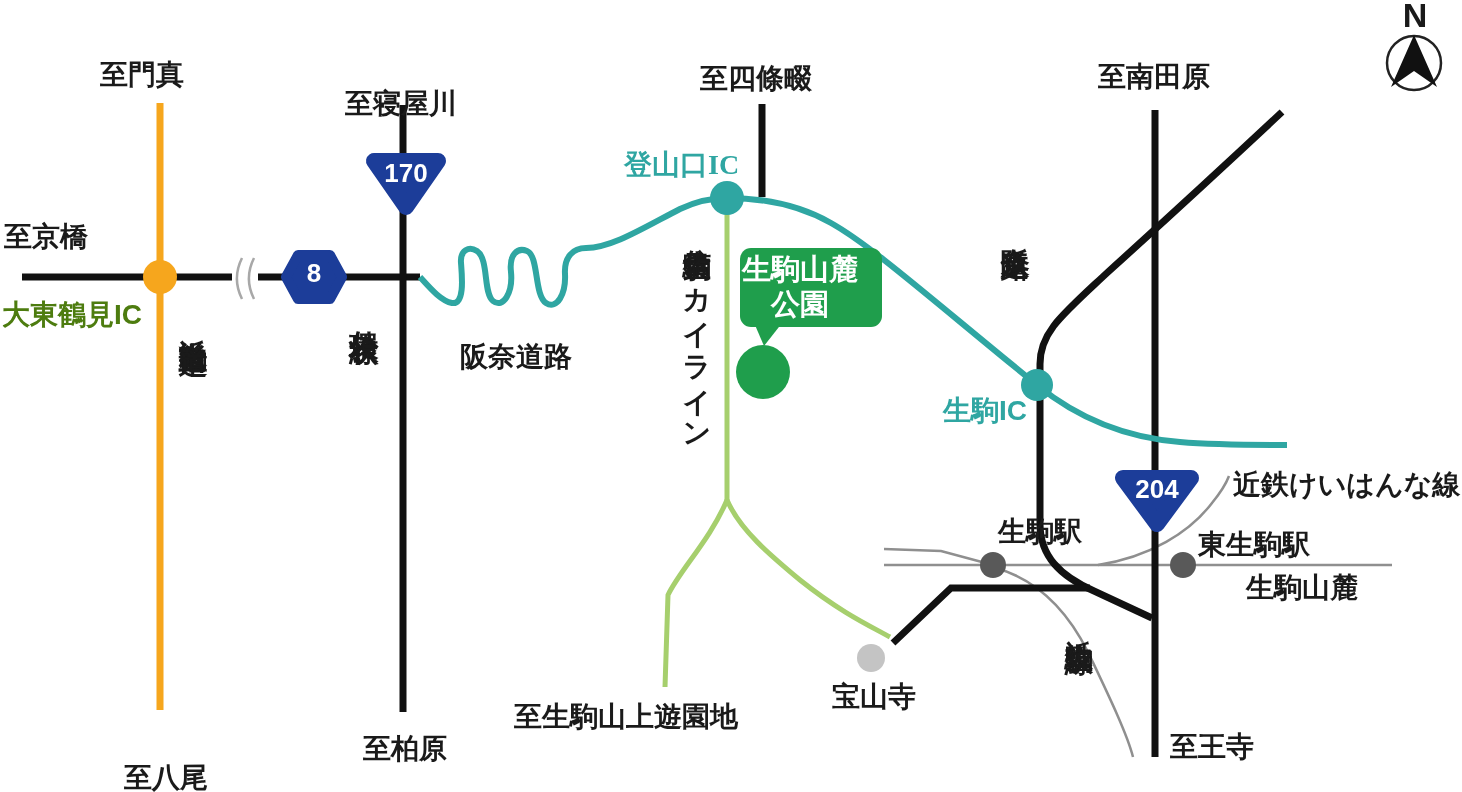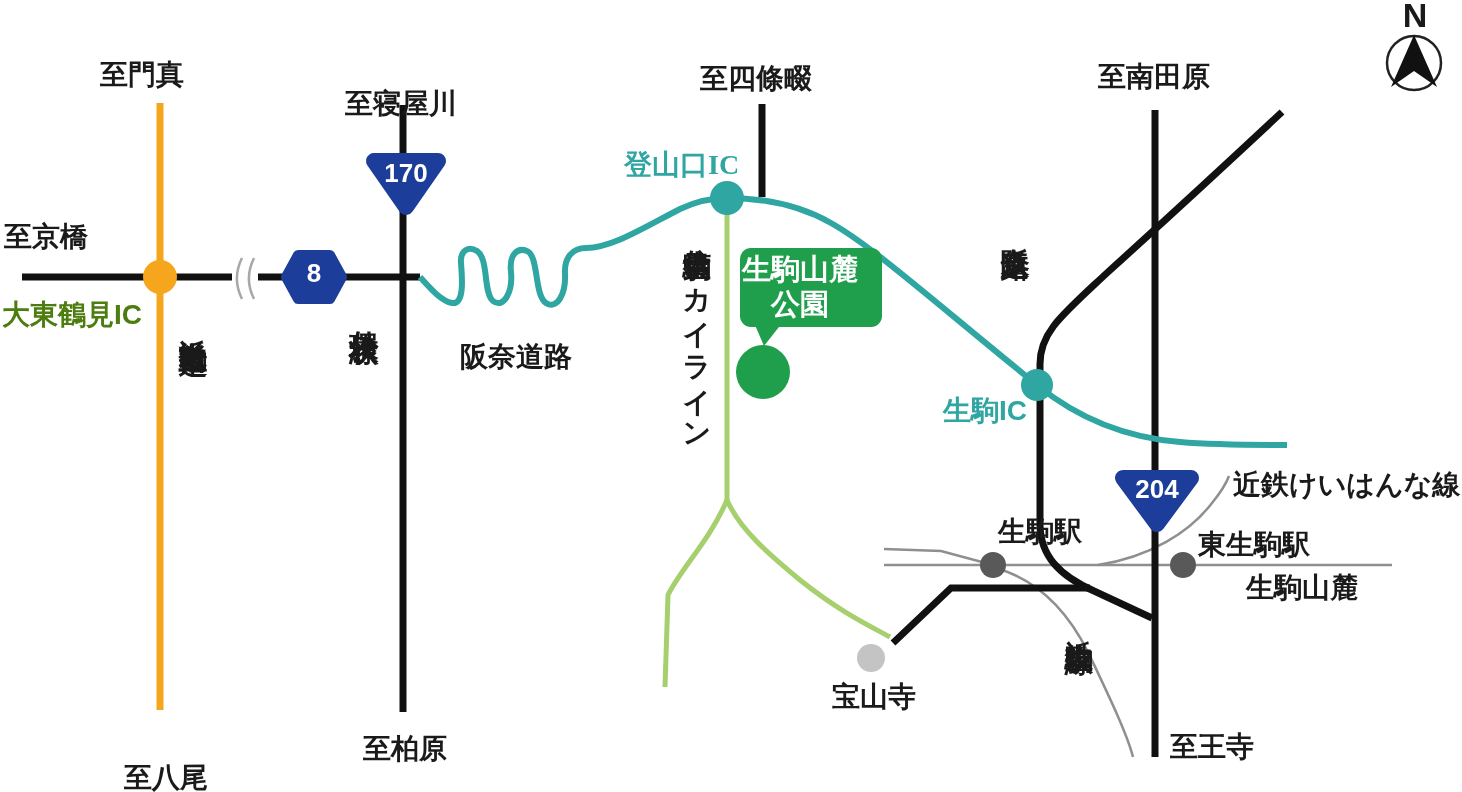--- a/index.html
+++ b/index.html
@@ -82,20 +82,21 @@
   <div class="lbl" style="left:345px;top:65px;margin-top:24px;">至寝屋川</div>
   <div class="lbl" style="left:700px;top:64px;">至四條畷</div>
   <div class="lbl" style="left:1098px;top:62px;">至南田原</div>
   <div class="lbl" style="left:4px;top:222px;">至京橋</div>
   <div class="lbl orange" style="left:2px;top:300px;">大東鶴見IC</div>
   <div class="lbl" style="left:460px;top:342px;">阪奈道路</div>
   <div class="lbl teal" style="left:624px;top:150px;font-family:Liberation Serif, serif;">登山口IC</div>
   <div class="lbl teal" style="left:943px;top:396px;">生駒IC</div>
   <div class="lbl" style="left:124px;top:734px;margin-top:29px;">至八尾</div>
   <div class="lbl" style="left:363px;top:734px;">至柏原</div>
+  <div class="lbl" style="left:514px;top:702px;">至生駒山上遊園地</div>
   <div class="lbl" style="left:832px;top:682px;">宝山寺</div>
   <div class="lbl" style="left:998px;top:517px;">生駒駅</div>
   <div class="lbl" style="left:1198px;top:530px;">東生駒駅</div>
   <div class="lbl" style="left:1233px;top:470px;">近鉄けいはんな線</div>
   <div class="lbl" style="left:1246px;top:573px;">生駒山麓</div>
   <div class="lbl" style="left:1170px;top:732px;">至王寺</div>
 
   <div class="vlbl" style="left:178px;top:316px;font-size:29px;">近畿自動車道</div>
   <div class="vlbl" style="left:349px;top:308px;font-size:29px;">外環状線</div>
   <div class="vlbl" style="left:682px;top:226px;">信貴生駒スカイライン</div>

